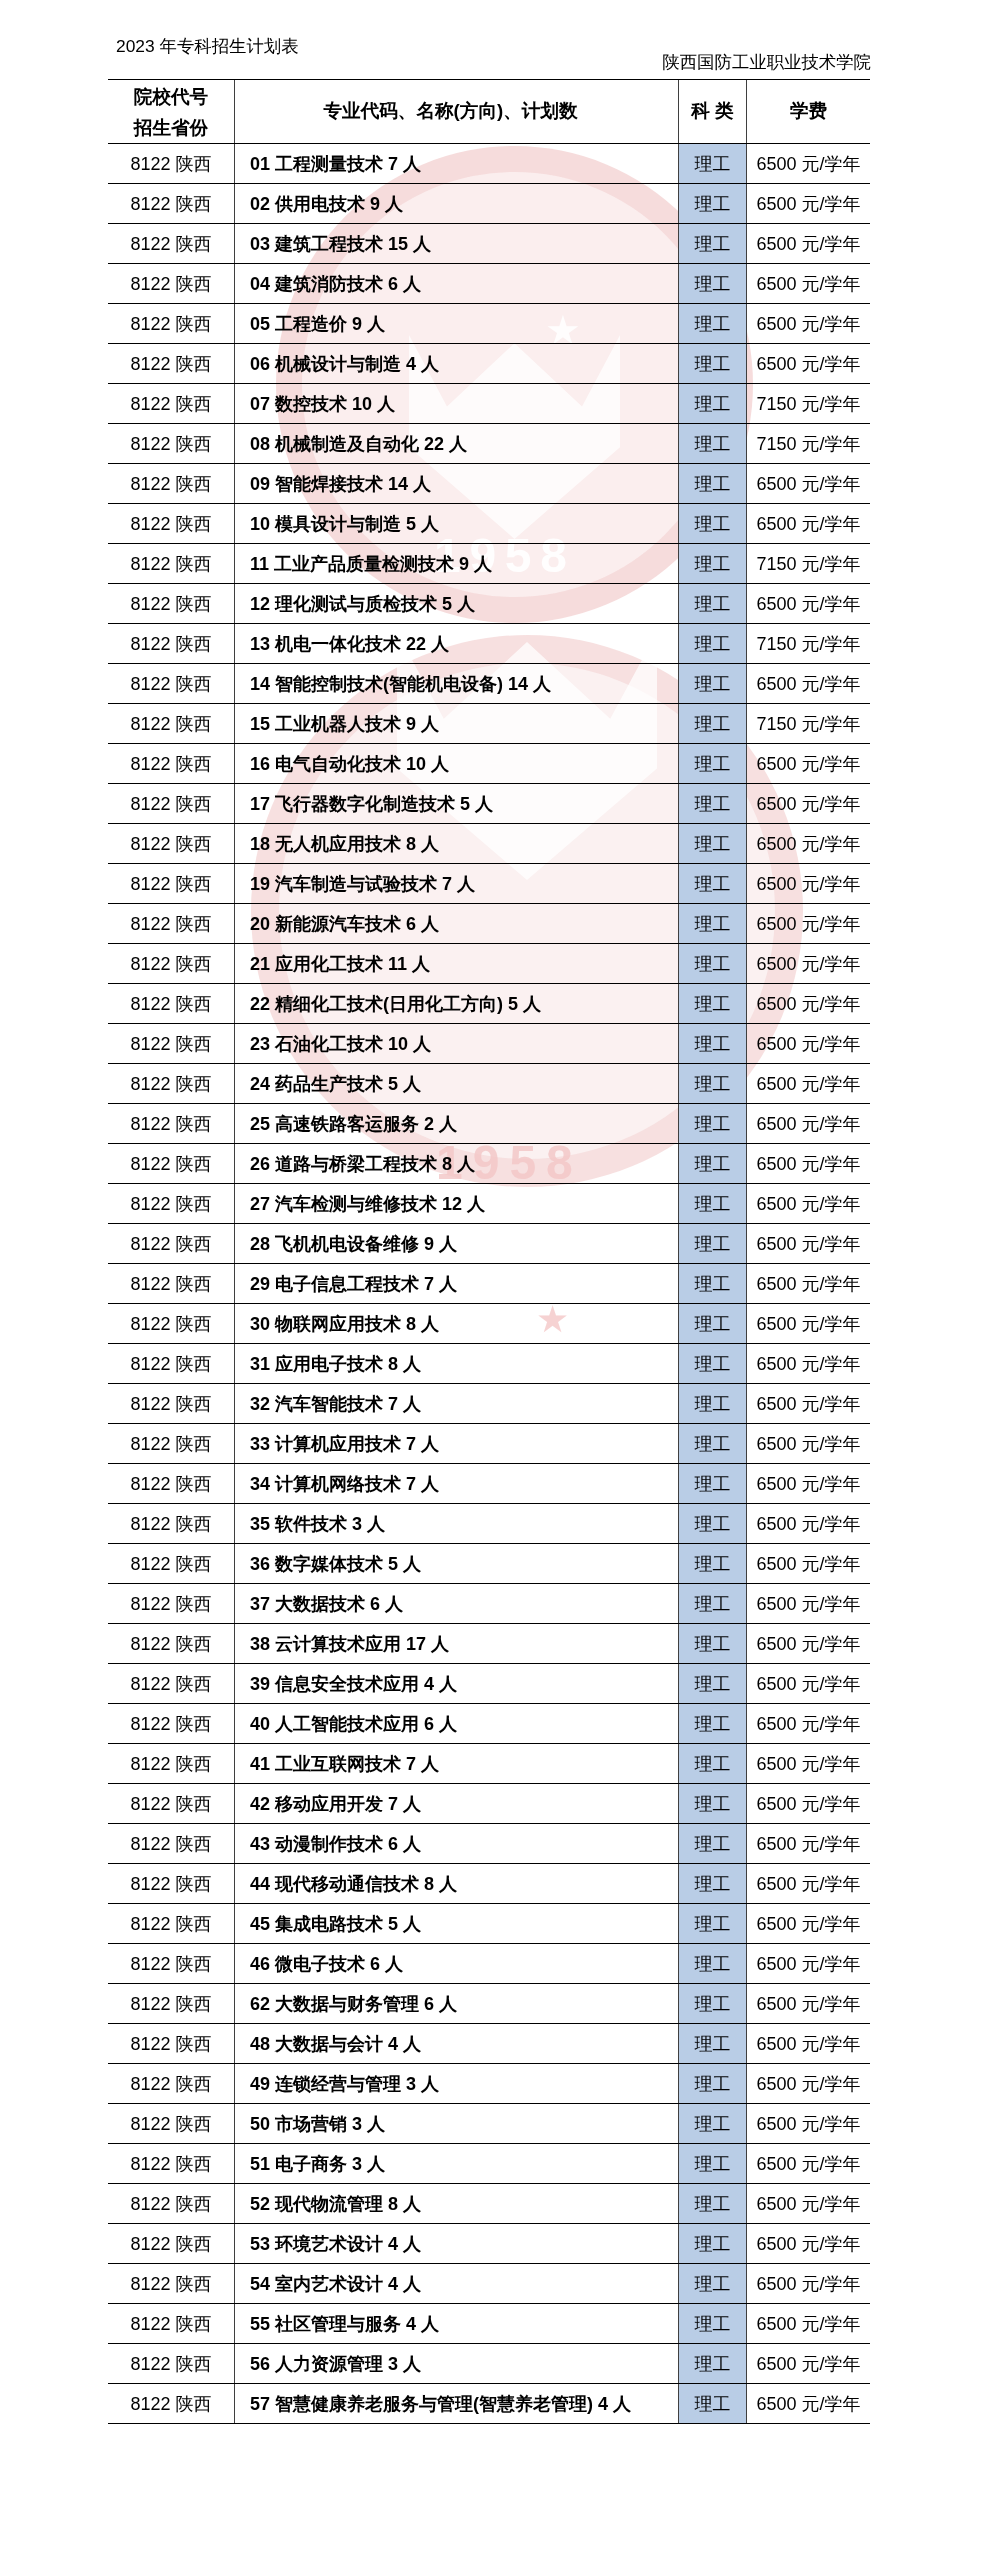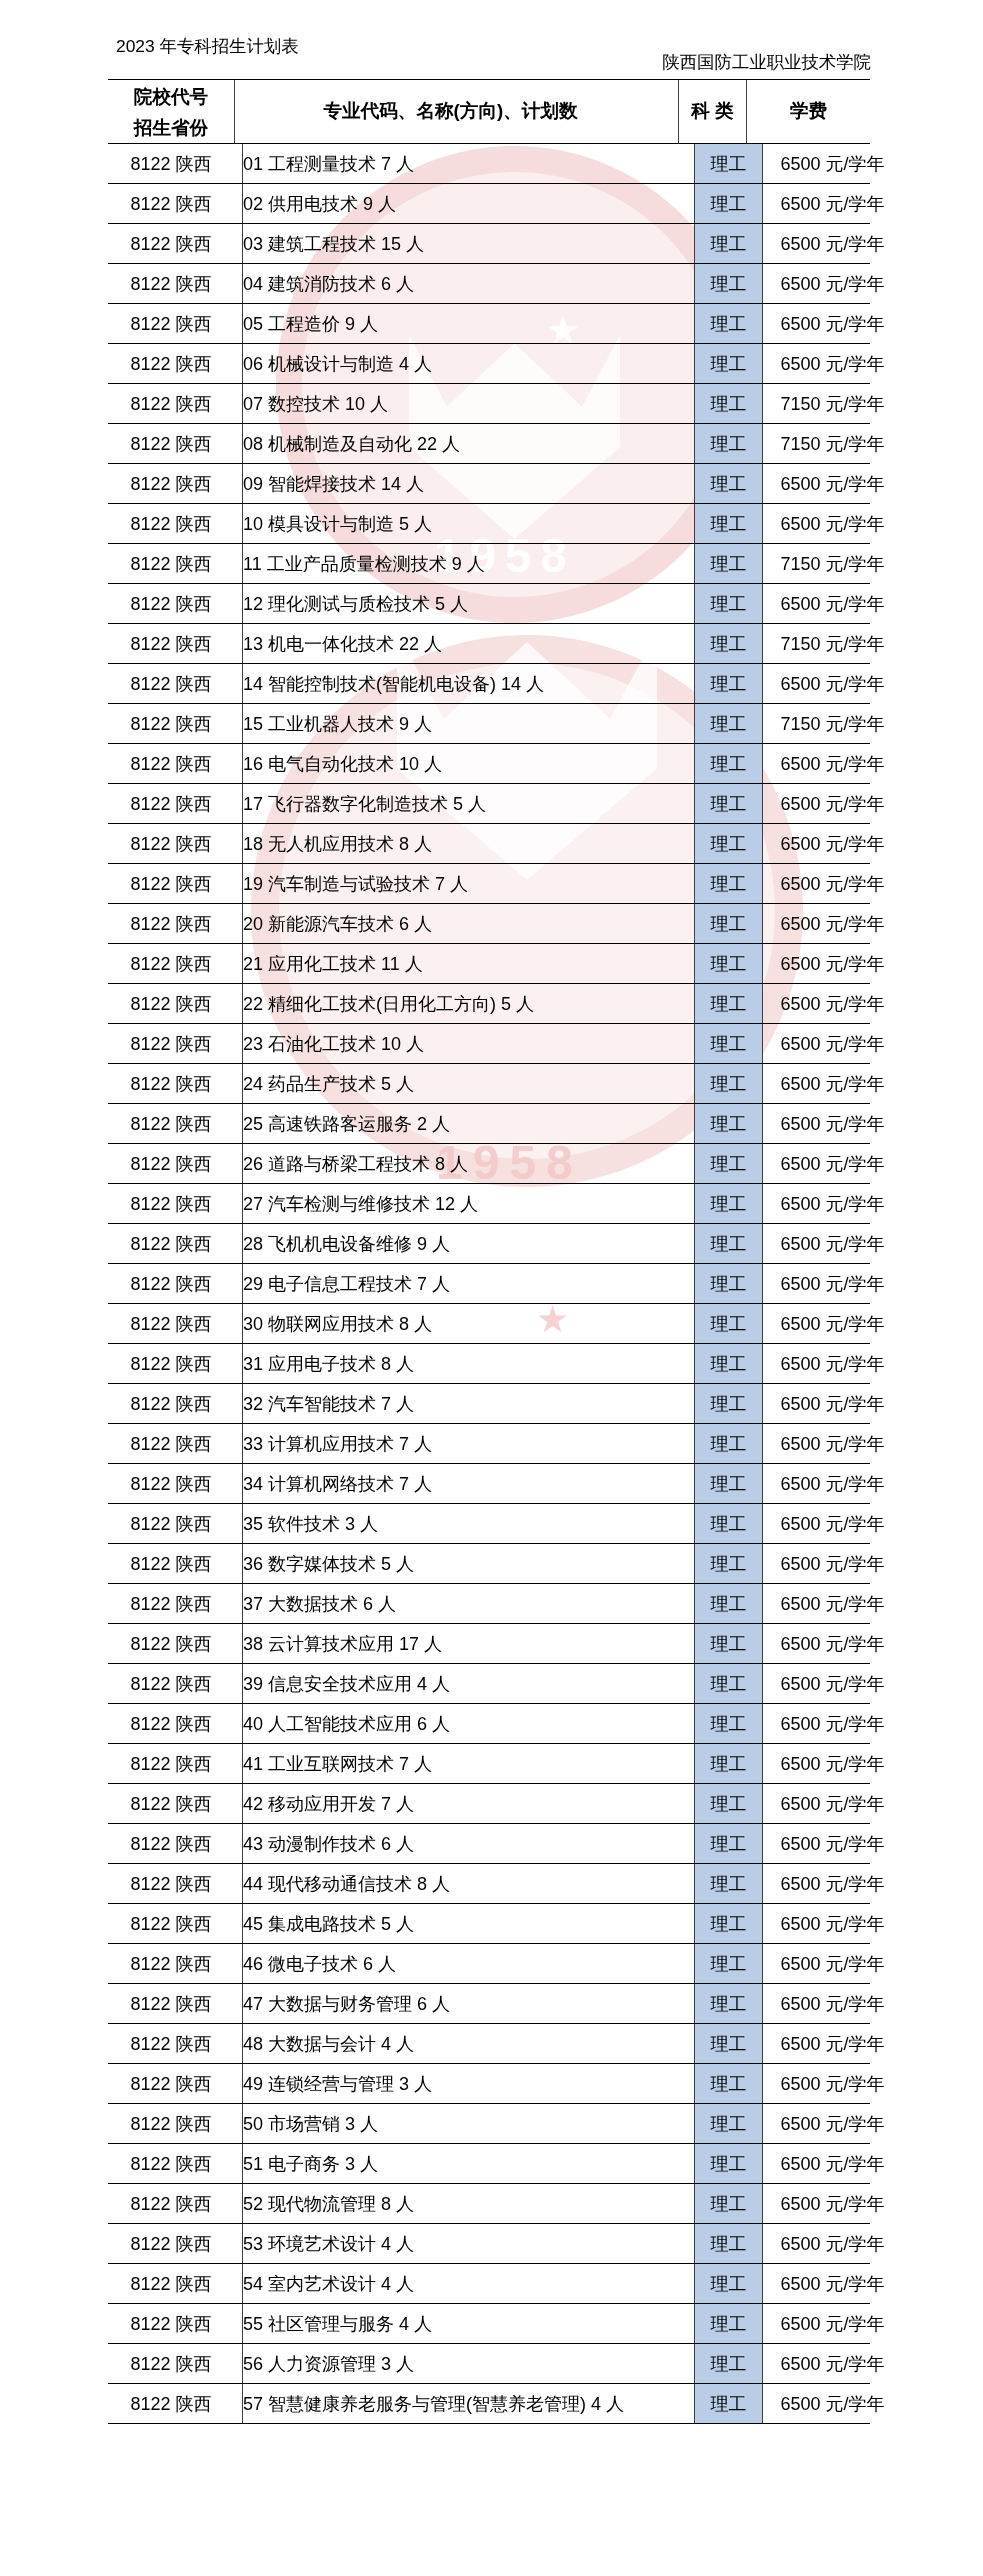--- a/index.html
+++ b/index.html
@@ -53,28 +53,28 @@
     position:absolute; left:108px; top:79px; width:762px; z-index:1;
     border-top:1.2px solid #000;
   }
   .thead, .trow {
     display:grid;
     grid-template-columns:126px 416px 97px 123px;
     box-sizing:border-box;
     border-bottom:1.2px solid #000;
   }
   .thead { height:64px; }
-  .trow  { height:40px;gap:8px; }
+  .trow  { height:40px; }
   .c {
     display:flex; align-items:center; justify-content:center;
     box-sizing:border-box; white-space:pre; overflow:hidden;
     font-size:18px; line-height:1;
   }
-  .c2 { justify-content:flex-start; padding-left:0;
-        border-left:0.6px solid #3f3f3f; }
+  .c2 { justify-content:flex-start; padding-left:15px;
+        border-left:0.6px solid #3f3f3f;font-weight:bold; }
   .c3 { border-left:0.6px solid #3f3f3f; border-right:0.6px solid #3f3f3f;margin-left:28px; }
   .th { font-weight:bold; font-size:18.6px; }
   .thead .c2 { justify-content:center; padding-left:16px; }
   .th-code { flex-direction:column; gap:10px; line-height:21px; }
 </style>
 </head>
 <body>
 
 <div class="page">
 
@@ -420,21 +420,21 @@
 
   <div class="trow">
     <div class="c c1">8122 陕西</div>
     <div class="c c2">46 微电子技术 6 人</div>
     <div class="c c3" style="background: rgb(185, 205, 230);">理工</div>
     <div class="c c4">6500 元/学年</div>
   </div>
 
   <div class="trow">
     <div class="c c1">8122 陕西</div>
-    <div class="c c2">47 大数据与财务管理 6 人</div>
+    <div class="c c2">62 大数据与财务管理 6 人</div>
     <div class="c c3" style="background: rgb(185, 205, 230);">理工</div>
     <div class="c c4">6500 元/学年</div>
   </div>
 
   <div class="trow">
     <div class="c c1">8122 陕西</div>
     <div class="c c2">48 大数据与会计 4 人</div>
     <div class="c c3" style="background: rgb(185, 205, 230);">理工</div>
     <div class="c c4">6500 元/学年</div>
   </div>

